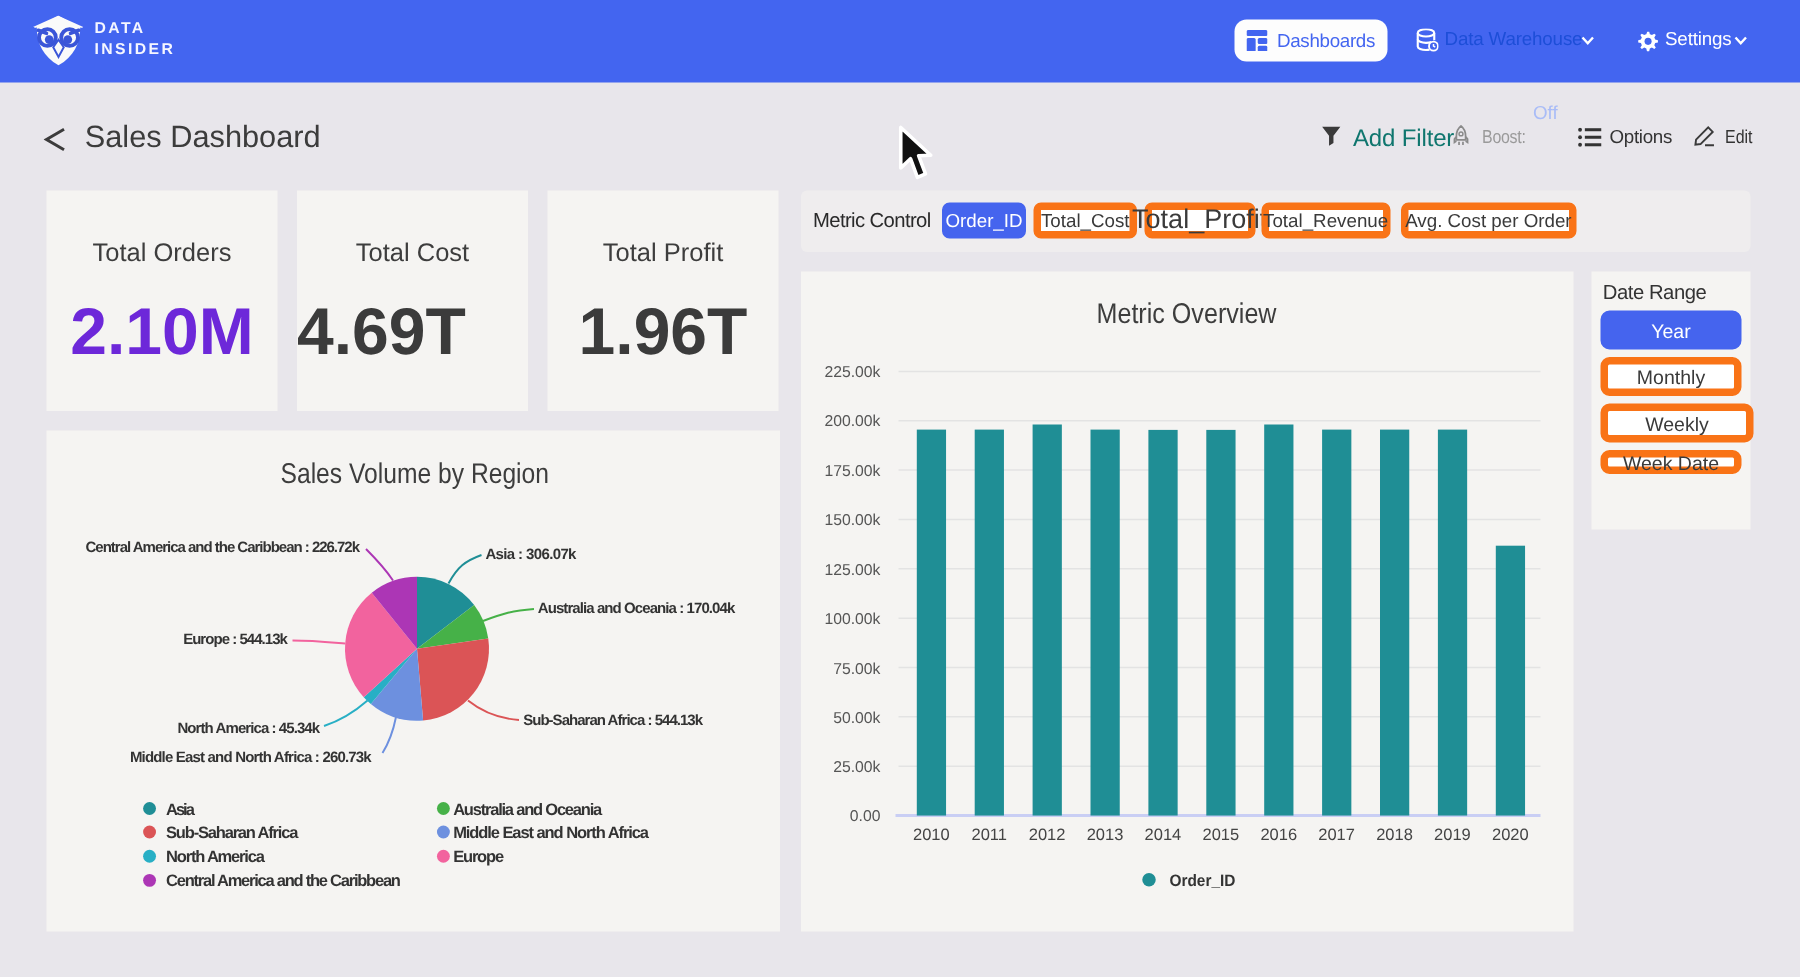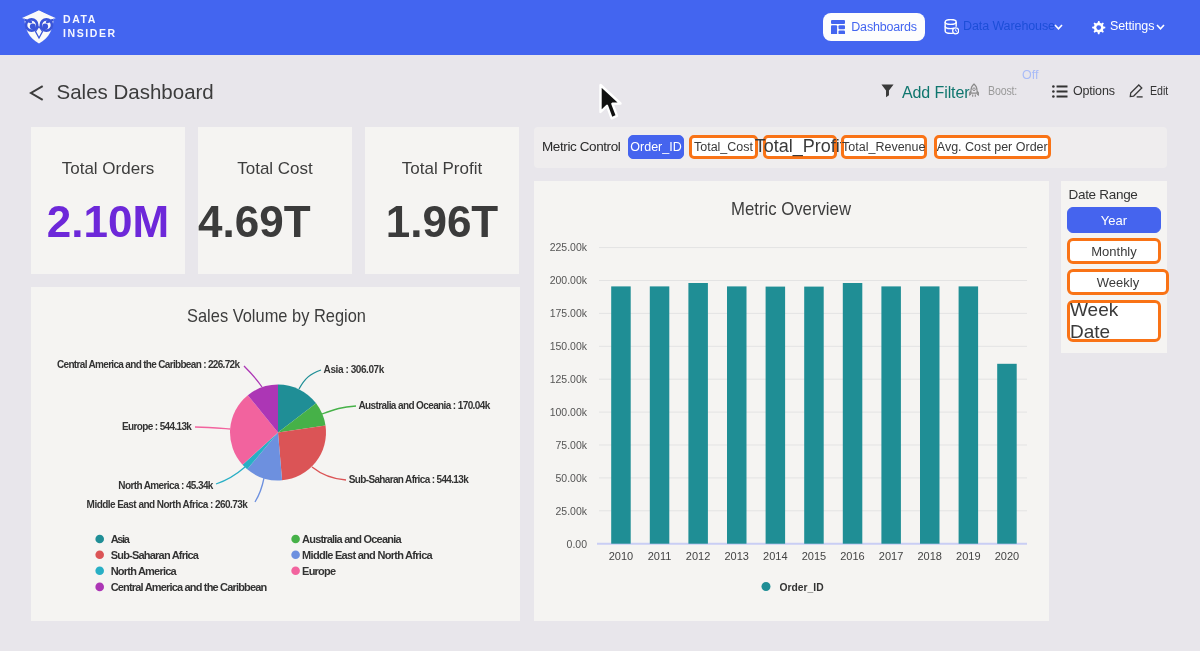--- a/index.html
+++ b/index.html
@@ -1,20 +1,20 @@
 <!DOCTYPE html>
 <html><head>
 <meta charset="utf-8">
 <style>
   * { margin:0; padding:0; box-sizing:border-box; }
   html,body { width:1200px; height:651px; overflow:hidden; }
   body { font-family:"Liberation Sans", sans-serif; background:#E8E6EB; position:relative; }
   .abs { position:absolute; }
   .card { position:absolute; background:#F5F4F2; }
-  .btn { position:absolute; background:#fff; border:3px solid #f97316; border-radius:4px;
+  .btn { position:absolute; background:#fff; border:5px solid #f97316; border-radius:4px;
          display:flex; align-items:center; justify-content:center; color:#3A3A3A; }
   .bluebtn { background:#4564EE; border:1px solid #4564EE; color:#fff; }
 </style>
 </head>
 <body>
 
 <div class="abs" style="left:0;top:0;width:1200px;height:55px;background:#4365F0;"></div>
 <svg class="abs" style="left:21px;top:10px;" width="36" height="34" viewBox="0 0 36 34">
   <path d="M4 8 L18 0.5 L32 8 C32 8 34 9.2 34.5 8 L18 8 L1.5 8 C2 9.2 4 8 4 8 Z" fill="#FAFAFA"></path>
   <path d="M17.7 0.5 L34.5 8 L1 8 Z" fill="#FAFAFA"></path>
@@ -221,17 +221,17 @@
     <circle cx="766" cy="586.5" r="4.5" fill="#1F8E95"></circle>
     <text x="779.6" y="590.5" font-size="11" font-weight="bold" fill="#333" textLength="44" lengthAdjust="spacingAndGlyphs">Order_ID</text>
   </g>
 </svg>
 
 <div class="card" style="left:1061px;top:181px;width:106px;height:172px;"></div>
 <div class="abs" style="left:1068.5px;top:187px;font-size:13.5px;color:#333;letter-spacing:-0.3px;">Date Range</div>
 <div class="btn bluebtn" style="left:1067px;top:207px;width:94px;height:26px;font-size:13px;border-radius:6px;">Year</div>
 <div class="btn" style="left:1067px;top:238px;width:94px;height:26px;font-size:13px;border-radius:6px;text-align:right;">Monthly</div>
 <div class="btn" style="left:1067px;top:269px;width:102px;height:26px;font-size:13px;border-radius:6px;">Weekly</div>
-<div class="btn" style="left:1067px;top:300px;width:94px;height:42px;font-size:19px;border-radius:6px;">Week Date</div>
+<div class="btn" style="left:1067px;top:300px;width:94px;height:16px;font-size:13px;border-radius:6px;">Week Date</div>
 
 <svg class="abs" style="left:598px;top:82.5px;" width="25" height="38" viewBox="0 0 25 38">
   <path d="M2.5 2 L2.5 29 L9 22.8 L13.6 35.3 L19 32.9 L14.4 20.8 L22.5 20.5 Z" fill="#111" stroke="#fff" stroke-width="2.4" stroke-linejoin="round"></path>
 </svg>
 
 </body></html>

